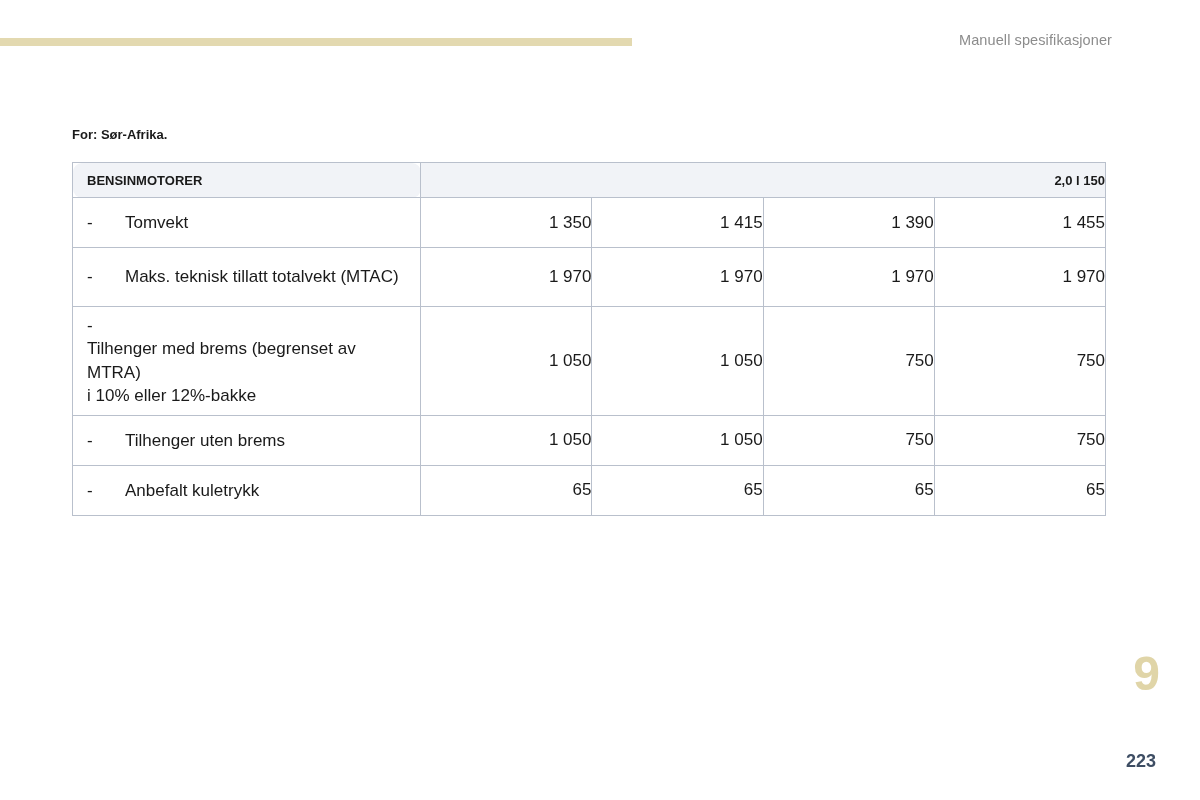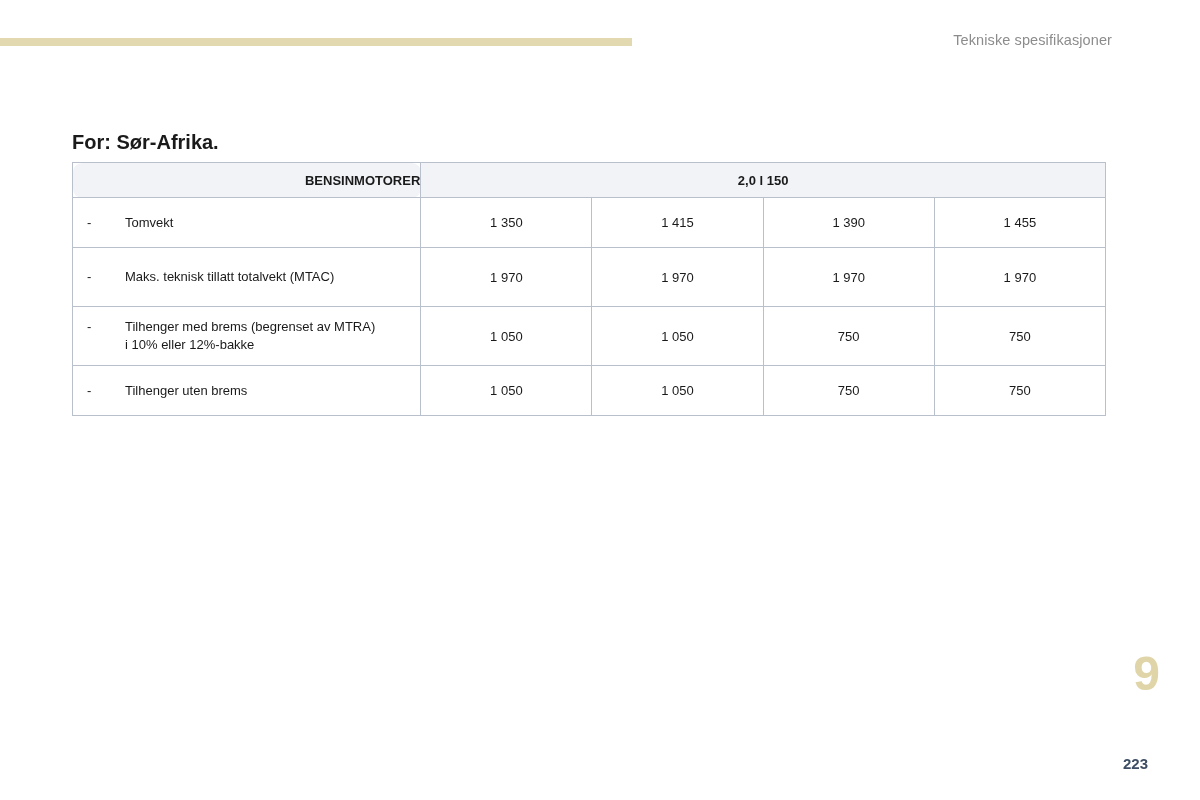--- a/index.html
+++ b/index.html
@@ -33,21 +33,21 @@
     color: #8c8c8c;
     letter-spacing: 0.1px;
     white-space: nowrap;
   }
 
   
   .page-heading {
     position: absolute;
     top: 118px;
     left: 72px;
-    font-size: 20px;
+    font-size: 13px;
     font-weight: bold;
     color: #1a1a1a;
   }
 
   
   .spec-table-wrap {
     position: absolute;
     top: 162px;
     left: 72px;
     width: 1034px;
@@ -63,49 +63,49 @@
     padding: 0;
     vertical-align: middle;
   }
   .hdr-row td {
     background: #f1f3f7;
     font-weight: bold;
     font-size: 13px;
     height: 34px;
   }
   .hdr-label {
-    text-align: right;
+    text-align: left;
     padding-left: 14px !important;
     border-radius: 9px;
   }
   .hdr-center {
-    text-align: center;
+    text-align: right;
   }
   .data-row td {
     background: #ffffff;
     height: 35px;
-    font-size: 13px;
+    font-size: 17px;
     margin-top: 20px;
   }
   .cell-label {
     text-align: left;
     padding: 7px 8px 7px 14px !important;
     line-height: 1.38;
   }
   .cell-label .dash {
     display: inline-block;
     width: 38px;
     color: #1a1a1a;
   }
   .cell-label .txt {
     display: inline-block;
     vertical-align: top;
   }
   .cell-value {
-    text-align: center;
+    text-align: right;
   }
   .row-tall td { height: 44px; }
   .row-xtall td { height: 58px; }
 
   
   col.c-label { width: 348px; }
   col.c-v { width: 171px; }
 
   
   .chapter-number {
@@ -113,31 +113,31 @@
     top: 650px;
     right: 40px;
     font-size: 48px;
     font-weight: bold;
     color: #e0d5a8;
     line-height: 1;
   }
   .page-number {
     position: absolute;
     bottom: 28px;
-    right: 52px;
-    font-size: 15px;
+    right: 44px;
+    font-size: 18px;
     font-weight: bold;
     color: #3d4d63;
   }
 </style>
 </head>
 <body>
 
 <div class="header-rule"></div>
-<div class="header-title">Tekniske spesifikasjoner</div>
+<div class="header-title">Manuell spesifikasjoner</div>
 
 <h1 class="page-heading">For: Sør-Afrika.</h1>
 
 <div class="spec-table-wrap">
   <table class="spec">
     <colgroup>
       <col class="c-label">
       <col class="c-v">
       <col class="c-v">
       <col class="c-v">
@@ -169,18 +169,25 @@
           <td class="cell-value">750</td>
           <td class="cell-value">750</td>
         </tr>
         <tr class="data-row">
           <td class="cell-label"><span class="dash">-</span><span class="txt">Tilhenger uten brems</span></td>
           <td class="cell-value">1 050</td>
           <td class="cell-value">1 050</td>
           <td class="cell-value">750</td>
           <td class="cell-value">750</td>
         </tr>
+        <tr class="data-row">
+          <td class="cell-label"><span class="dash">-</span><span class="txt">Anbefalt kuletrykk</span></td>
+          <td class="cell-value">65</td>
+          <td class="cell-value">65</td>
+          <td class="cell-value">65</td>
+          <td class="cell-value">65</td>
+        </tr>
       </tbody>
   </table>
 </div>
 
 <div class="chapter-number">9</div>
 <div class="page-number">223</div>
 
 </body></html>

